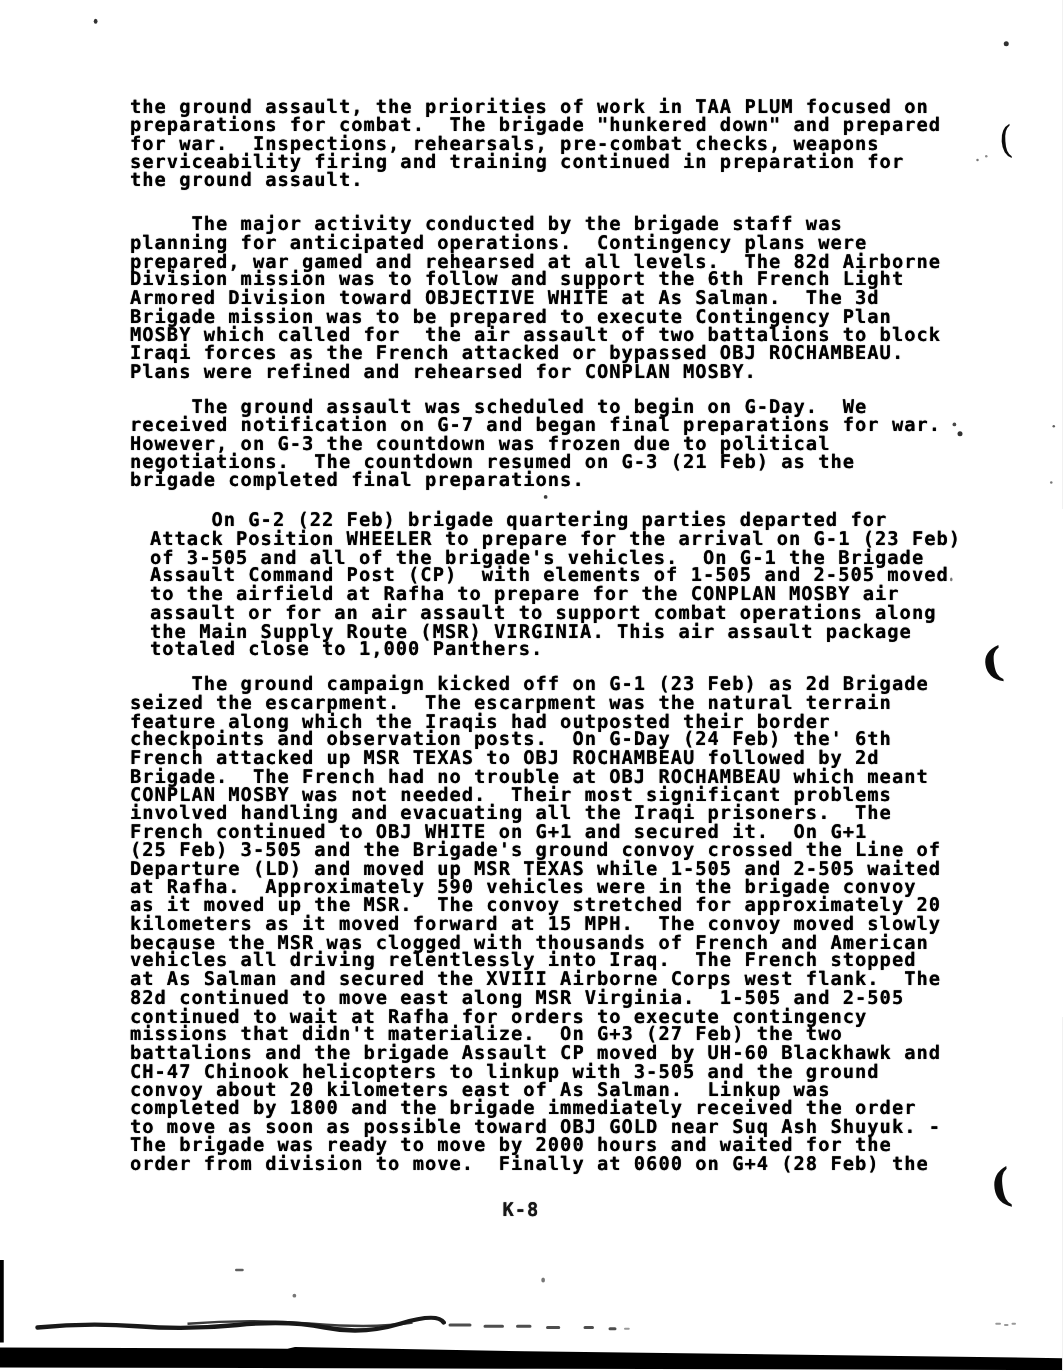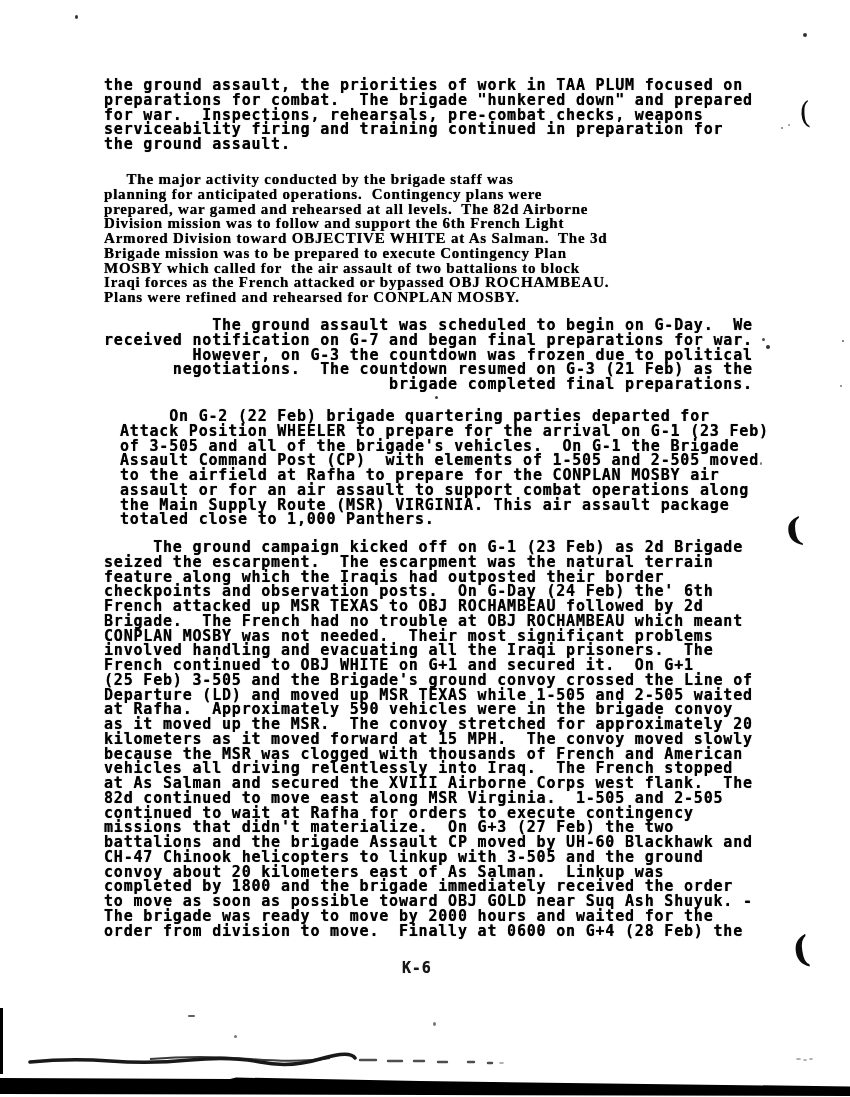--- a/index.html
+++ b/index.html
@@ -17,22 +17,22 @@
     font-family:"DejaVu Sans Mono",monospace;
     font-weight:bold;
     font-size:15px;
     line-height:14.75px;
     letter-spacing:0.8px;
     color:#000000;
     white-space:pre;
     text-shadow:0 0 0.7px rgba(10,10,10,0.85);
   }
   .p0{top:78px;}
-  .p1{top:172px;font-family:Liberation Serif, serif;}
-  .p2{top:318px;text-align:right;}
+  .p1{top:172px;}
+  .p2{top:318px;}
   .p3{top:409px;margin-left:16px;}
   .p4{top:540px;}
   .pagenum{
     position:absolute;
     left:402px;top:961px;
     margin:0;
     font-family:"DejaVu Sans Mono",monospace;
     font-weight:bold;
     font-size:15px;line-height:15px;
     letter-spacing:0.8px;
@@ -119,21 +119,21 @@
 continued to wait at Rafha for orders to execute contingency
 missions that didn't materialize.  On G+3 (27 Feb) the two
 battalions and the brigade Assault CP moved by UH-60 Blackhawk and
 CH-47 Chinook helicopters to linkup with 3-505 and the ground
 convoy about 20 kilometers east of As Salman.  Linkup was
 completed by 1800 and the brigade immediately received the order
 to move as soon as possible toward OBJ GOLD near Suq Ash Shuyuk. -
 The brigade was ready to move by 2000 hours and waited for the
 order from division to move.  Finally at 0600 on G+4 (28 Feb) the</pre>
 
-  <pre class="pagenum">K-6</pre>
+  <pre class="pagenum">K-8</pre>
 
   <div class="paren m1">(</div>
   <div class="paren m2">(</div>
   <div class="paren m3">(</div>
 
   <div class="speck sk1"></div>
   <div class="speck sk2"></div>
   <div class="speck sk3"></div>
   <div class="speck sk4"></div>
   <div class="speck sk5"></div>

